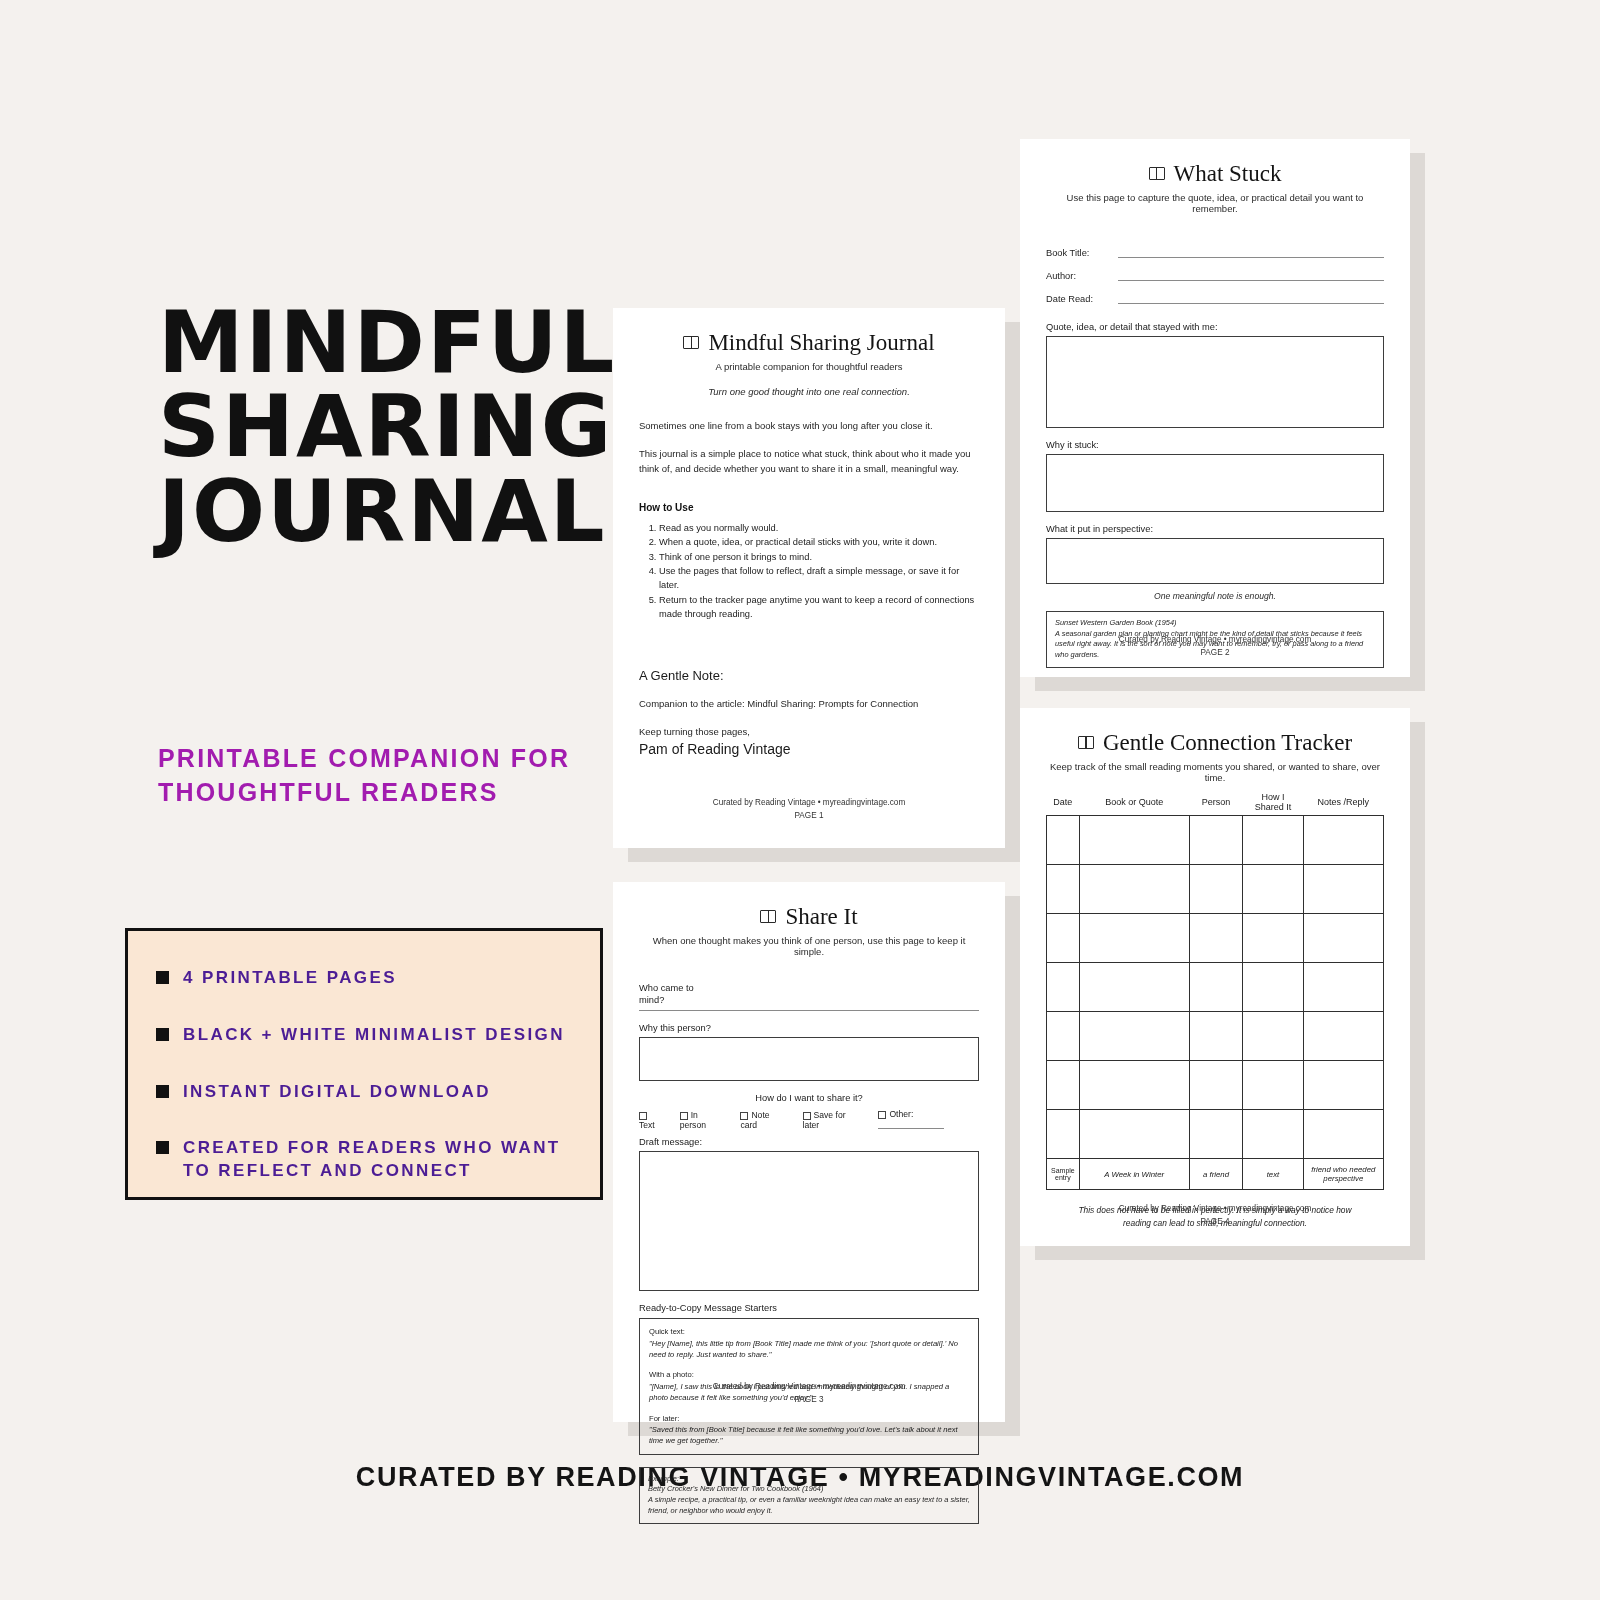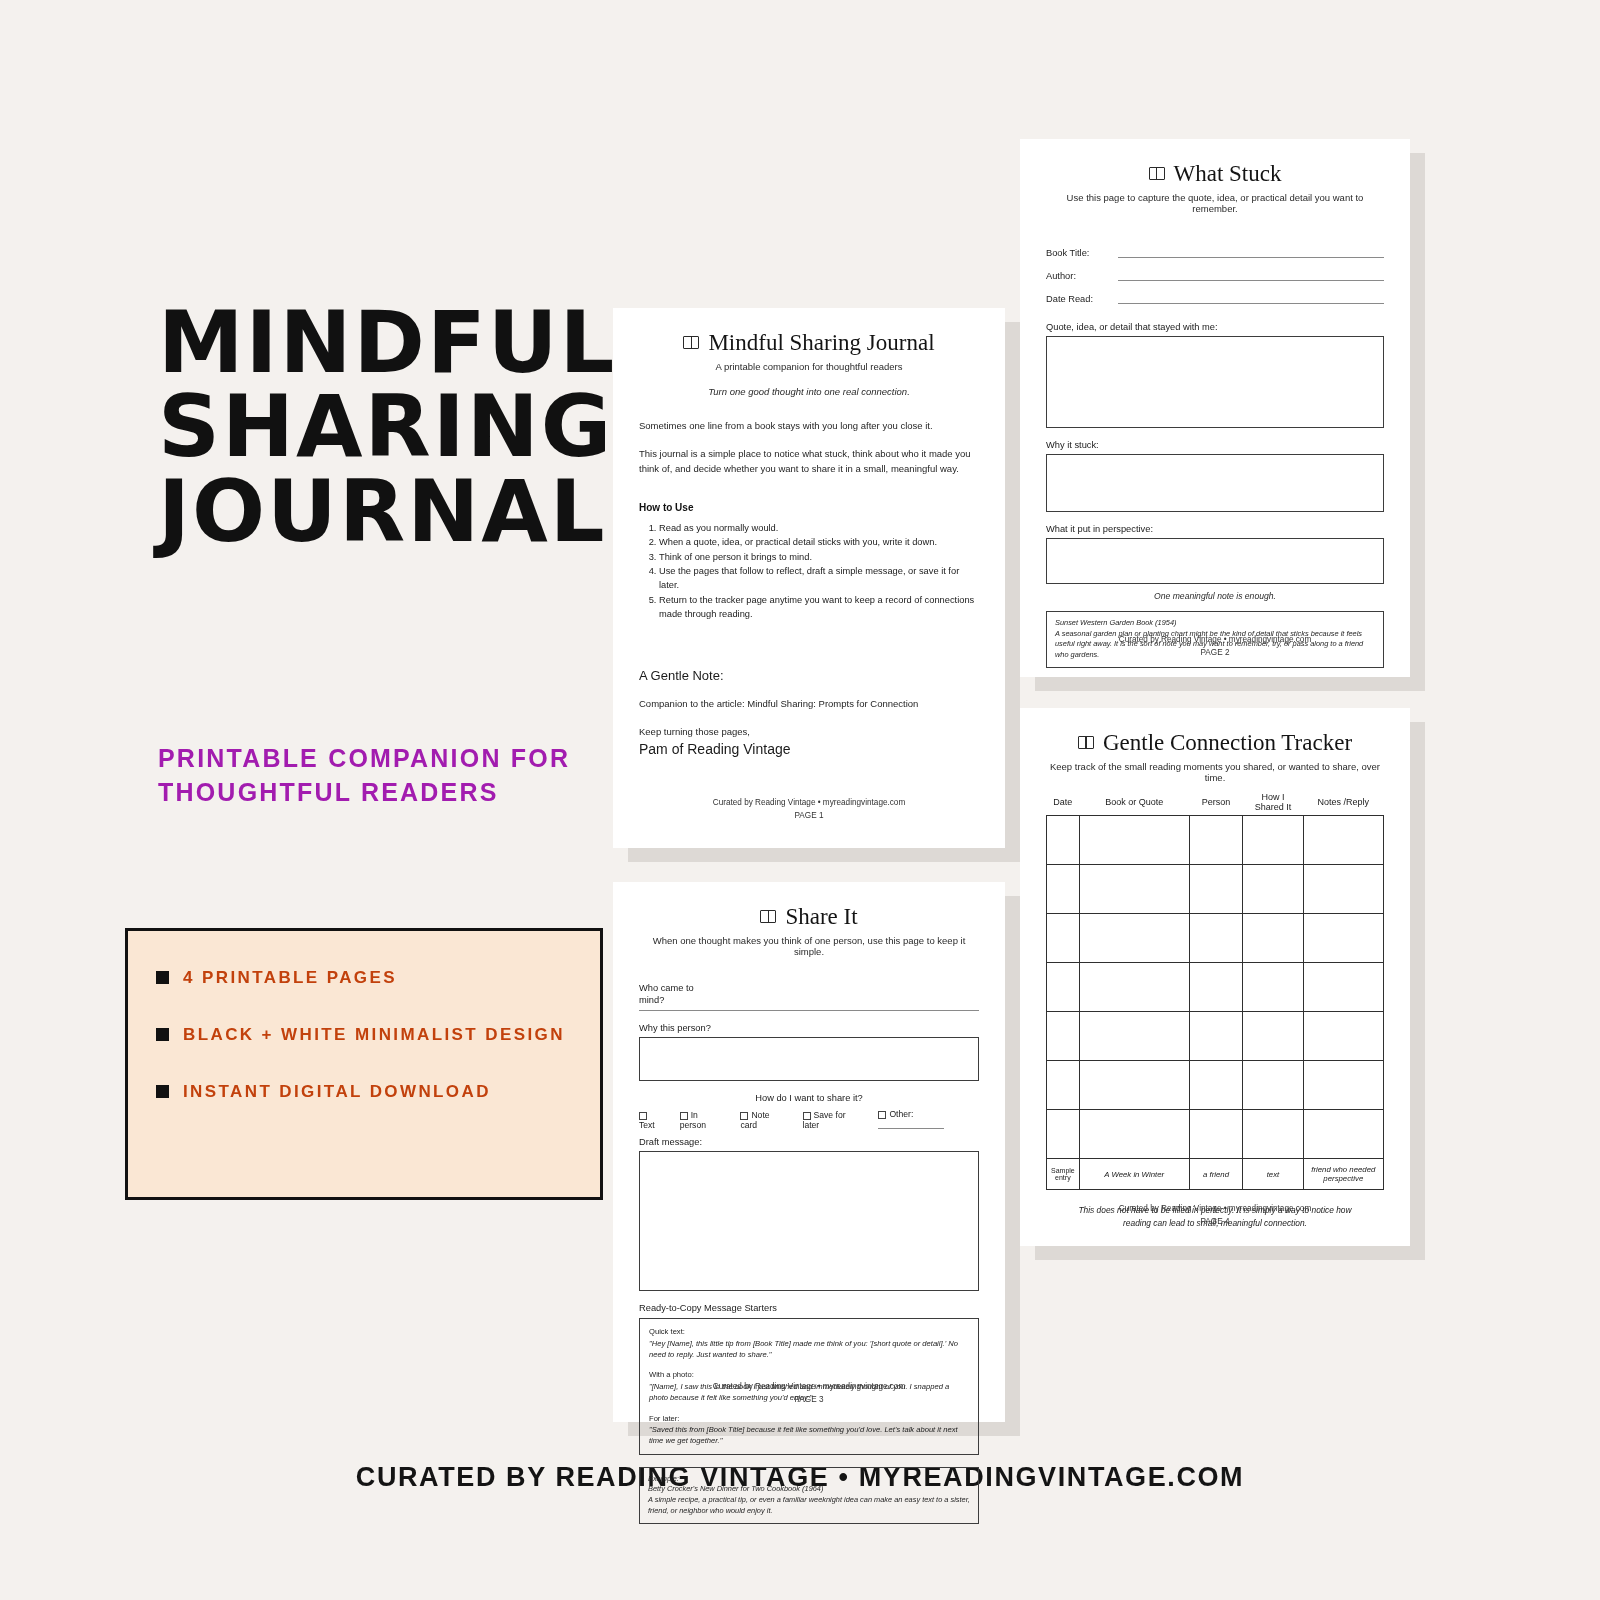--- a/index.html
+++ b/index.html
@@ -70,21 +70,21 @@
     width: 13px;
     height: 13px;
     background: #111111;
     flex: 0 0 auto;
     margin-top: 4px;
   }
   .feature-text {
     font-size: 17px;
     font-weight: 700;
     letter-spacing: 2.4px;
-    color: #c2410c;
+    color: #4c1d95;
     line-height: 1.35;
     text-transform: uppercase;
   }
   .footer-bar {
     position: absolute;
     left: 0;
     top: 1462px;
     width: 1600px;
     text-align: center;
     font-size: 27px;
@@ -344,20 +344,24 @@
       <span class="bullet-sq"></span>
       <span class="feature-text">4 Printable Pages</span>
     </div>
     <div class="feature-item" style="top:93px;">
       <span class="bullet-sq"></span>
       <span class="feature-text">Black + White Minimalist Design</span>
     </div>
     <div class="feature-item" style="top:150px;">
       <span class="bullet-sq"></span>
       <span class="feature-text">Instant Digital Download</span>
+    </div>
+    <div class="feature-item" style="top:206px;">
+      <span class="bullet-sq"></span>
+      <span class="feature-text">Created for readers who want to reflect and connect</span>
     </div>
   </div>
 </div>
 
 <div class="footer-bar">Curated by Reading Vintage • myreadingvintage.com</div>
 
 <div class="sheet-shadow" style="left:628px; top:322px; width:392px; height:540px;"></div>
 <div class="sheet" style="left:613px; top:308px; width:392px; height:540px;">
   <div class="sheet-inner">
     <div class="pg-title">

